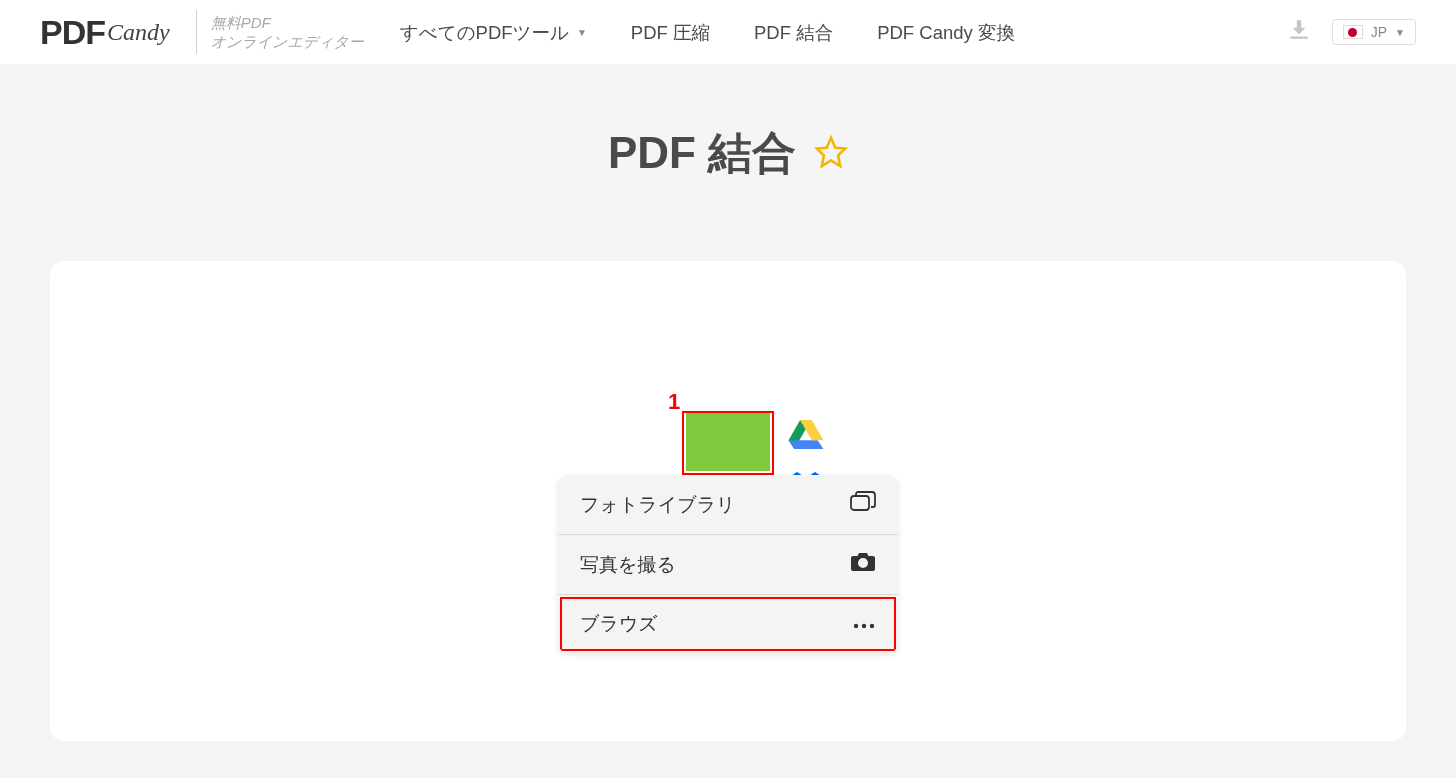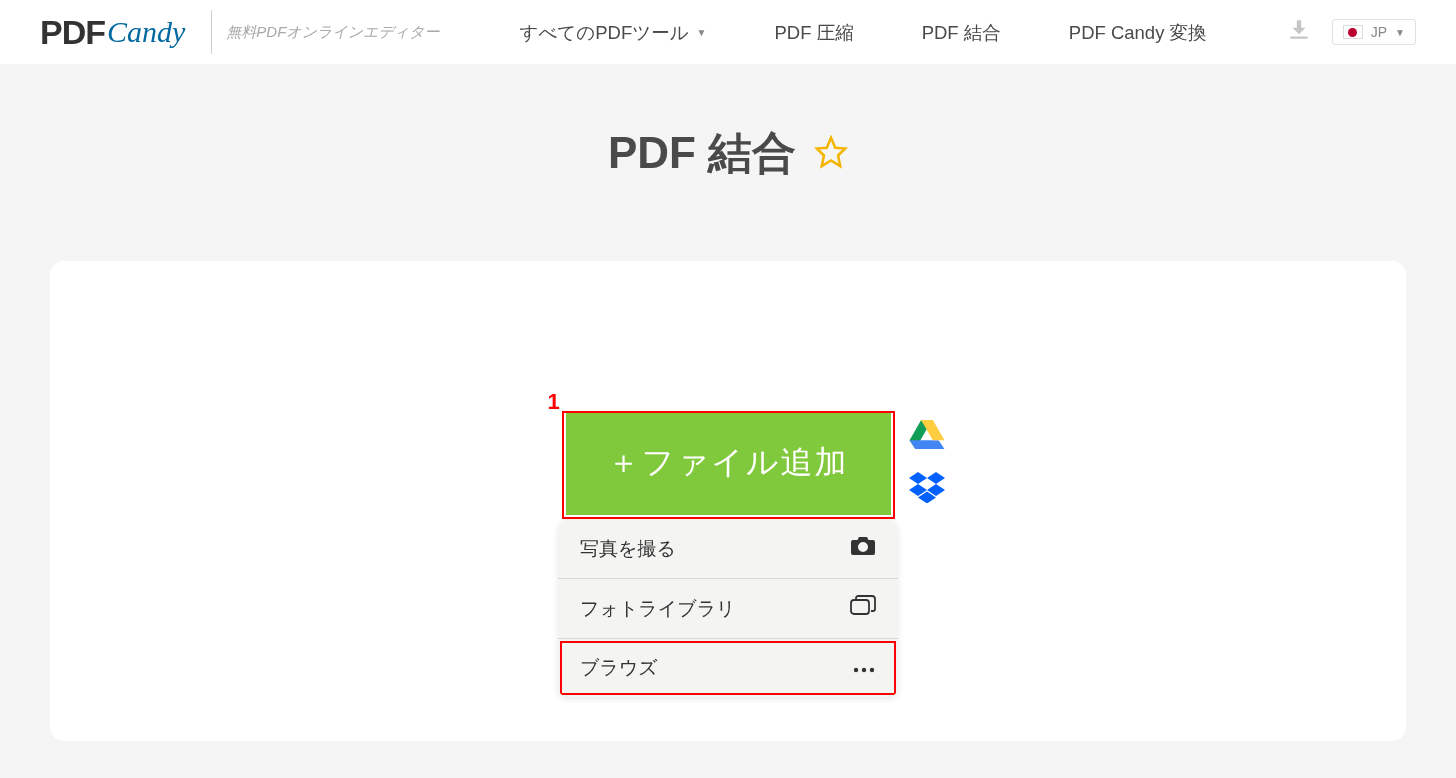--- a/index.html
+++ b/index.html
@@ -27,46 +27,46 @@
       margin-right: 12px;
     }
     .logo-pdf {
       font-size: 34px;
       font-weight: 800;
       color: #333;
       font-family: Arial, sans-serif;
       letter-spacing: -1px;
     }
     .logo-candy {
-      font-size: 30px;
+      font-size: 24px;
       font-style: italic;
       font-weight: 500;
-      color: #0369a1;
+      color: #404040;
       font-family: "Brush Script MT", cursive;
       margin-left: 2px;
     }
     .logo-divider {
       width: 1px;
       height: 44px;
       background: #cfcfcf;
       margin: 0 14px;
     }
     .tagline {
       display: flex;
-      flex-direction: row;
+      flex-direction: column;
       color: #a8a8a8;
       font-size: 15px;
       font-style: italic;
       line-height: 1.3;
     }
     .nav {
       display: flex;
       align-items: center;
-      gap: 68px;
-      margin-left: 80px;
+      gap: 44px;
+      margin-left: 36px;
       flex: 1;
     }
     .nav-item {
       color: #4a4a4a;
       font-size: 18.5px;
       font-weight: 400;
       display: flex;
       align-items: center;
       gap: 8px;
       cursor: pointer;
@@ -281,55 +281,54 @@
     </span>
   </div>
 
   <div class="panel-wrap">
     <div class="panel">
 
       <div class="upload-area">
         <div style="position:relative; display:inline-block;">
           <span class="label-1">1</span>
           <button class="add-file-btn">
-            <span>＋ファイル追加</span>
             <span class="red-box-1"></span>
           </button>
           <div class="cloud-icons">
             <span class="gdrive-icon">
               <svg width="36" height="32" viewBox="0 0 48 44">
                   <path fill="#0f9d58" d="M16 4 L0 32 L8 44 L24 16 Z"></path>
                   <path fill="#4285f4" d="M8 44 L48 44 L40 32 L0 32 Z"></path>
                   <path fill="#ffcd40" d="M16 4 L32 4 L48 32 L32 32 Z"></path>
                 </svg>
             </span>
             <span class="dropbox-icon">
               <svg width="36" height="32" viewBox="0 0 48 40" fill="#0061ff">
                   <path d="M12 0 L24 8 L12 16 L0 8 Z M36 0 L48 8 L36 16 L24 8 Z M12 16 L24 24 L12 32 L0 24 Z M36 16 L48 24 L36 32 L24 24 Z M12 34 L24 26 L36 34 L24 42 Z"></path>
                 </svg>
             </span>
           </div>
         </div>
 
         <div class="picker-menu">
           <div class="picker-item">
+            <span>フォトライブラリ</span>
+            <span class="picker-item-icon">
+              <svg width="26" height="22" viewBox="0 0 26 22" fill="none" stroke="currentColor" stroke-width="1.8">
+                  <rect x="1" y="5" width="18" height="14" rx="3"></rect>
+                  <path d="M6 5 V3 a2 2 0 0 1 2-2 h14 a3 3 0 0 1 3 3 v10 a2 2 0 0 1 -2 2 h-2"></path>
+                </svg>
+            </span>
+          </div>
+          <div class="picker-item">
             <span>写真を撮る</span>
             <span class="picker-item-icon">
               <svg width="26" height="22" viewBox="0 0 26 22" fill="currentColor">
                   <path d="M9 2 L7.5 5 H3 a2 2 0 0 0 -2 2 v11 a2 2 0 0 0 2 2 h20 a2 2 0 0 0 2-2 V7 a2 2 0 0 0 -2-2 h-4.5 L17 2 Z M13 17 a5 5 0 1 1 0-10 a5 5 0 0 1 0 10 Z"></path>
                   <circle cx="13" cy="12" r="3" fill="#f4f4f3"></circle>
-                </svg>
-            </span>
-          </div>
-          <div class="picker-item">
-            <span>フォトライブラリ</span>
-            <span class="picker-item-icon">
-              <svg width="26" height="22" viewBox="0 0 26 22" fill="none" stroke="currentColor" stroke-width="1.8">
-                  <rect x="1" y="5" width="18" height="14" rx="3"></rect>
-                  <path d="M6 5 V3 a2 2 0 0 1 2-2 h14 a3 3 0 0 1 3 3 v10 a2 2 0 0 1 -2 2 h-2"></path>
                 </svg>
             </span>
           </div>
           <div class="picker-item" style="position:relative;">
 
             <span>ブラウズ</span>
             <span class="picker-item-icon">
               <svg width="24" height="8" viewBox="0 0 24 8" fill="currentColor">
                   <circle cx="4" cy="4" r="2.2"></circle>
                   <circle cx="12" cy="4" r="2.2"></circle>

